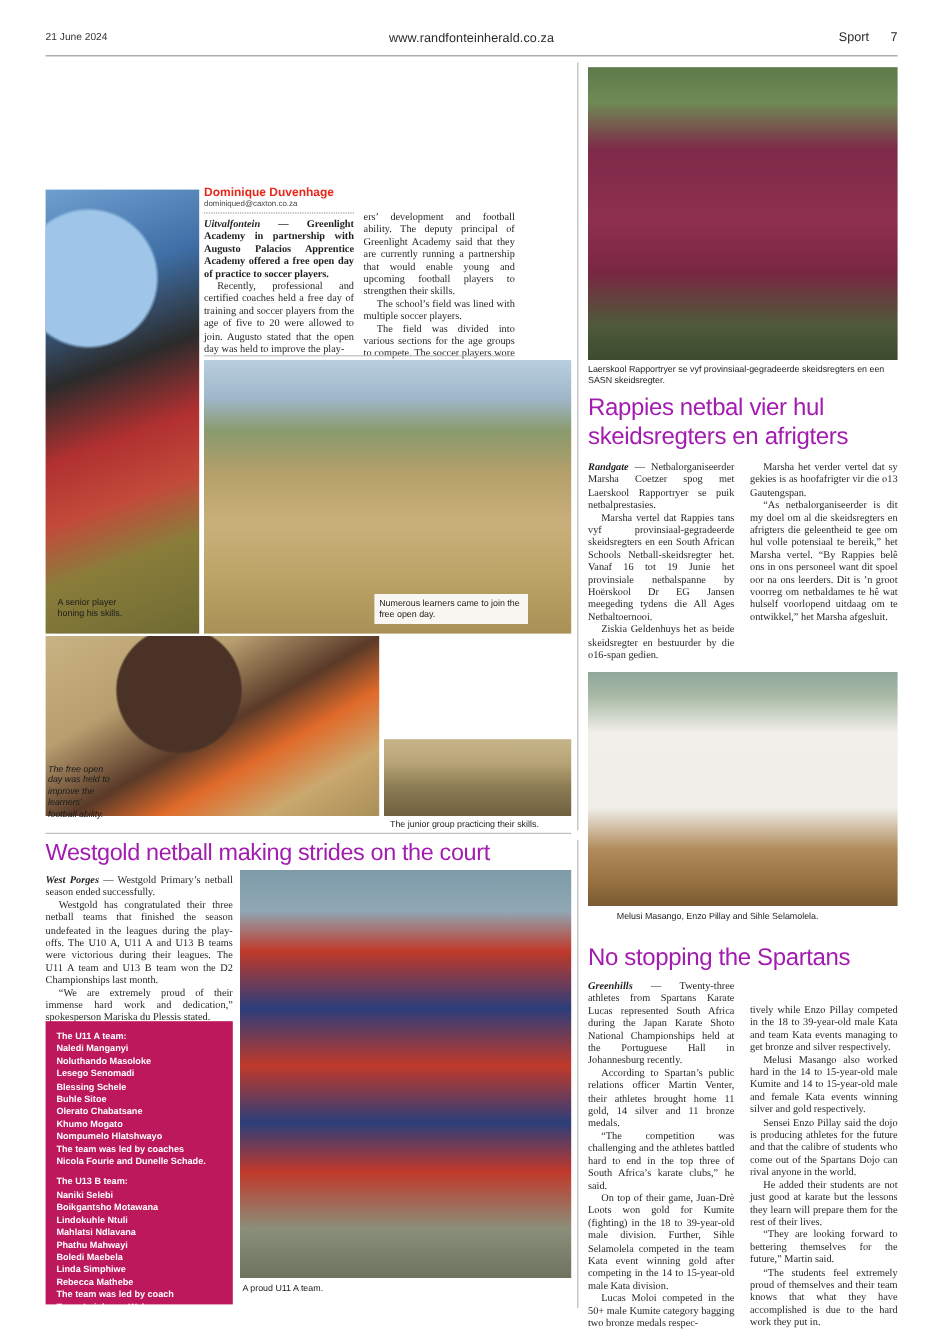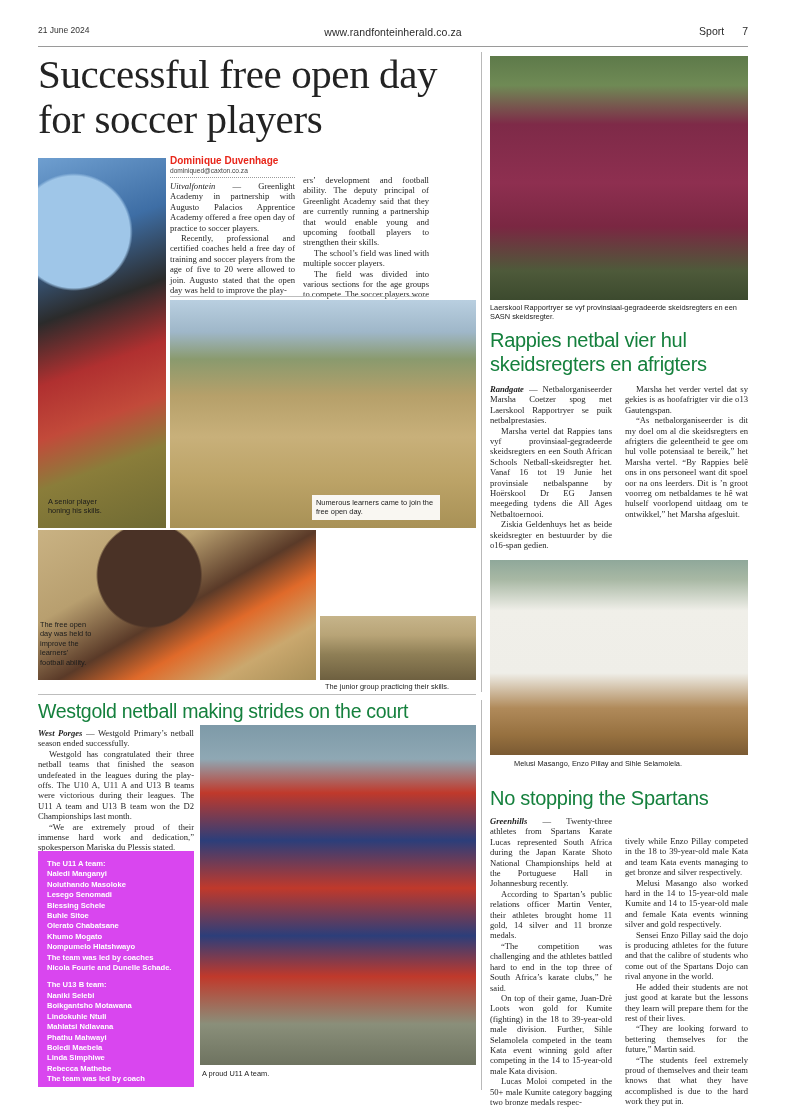--- a/index.html
+++ b/index.html
@@ -32,31 +32,31 @@
 
   
   h1.main-head {
     position: absolute; left: 38px; top: 52px; width: 430px;
     font-family: "Liberation Serif", serif;
     font-size: 41px; line-height: 45px; font-weight: 400;
     color: #232323; letter-spacing: -0.4px;
   }
   .sans-head {
     font-family: "Liberation Sans", sans-serif;
-    font-weight: 400; color: #15803d; letter-spacing: -0.3px;
+    font-weight: 400; color: #a21caf; letter-spacing: -0.3px;
   }
 
   
   .col { position: absolute; font-size: 8.6px; line-height: 10.4px;
          text-align: justify; color:#1f1f1f; }
   .col p { text-indent: 11px; }
   .col p.noindent { text-indent: 0; margin-top: 20px; }
   .col p.lead { text-indent: 0; }
   .place { font-style: italic; font-weight: 700; }
-  .bold-lead { font-weight: 400; }
+  .bold-lead { font-weight: 700; }
 
   .byline { position:absolute; font-family:"Liberation Sans", sans-serif; }
   .byline .name { color:#e8261a; font-weight:700; font-size:10px; }
   .byline .mail { color:#444; font-size:6.6px; margin-top:1px; }
   .byline .dots { margin-top:3px; border-top:1px dotted #9a9a9a; width:100%; }
 
   
   .photo { position:absolute; overflow:hidden; background:#cfcfcf; }
   .caption {
     position:absolute; font-family:"Liberation Sans", sans-serif;
@@ -77,21 +77,21 @@
       linear-gradient(180deg,#c6b48a 0%,#b8a477 30%,#8f7f56 60%,#6e6040 100%),
       radial-gradient(circle at 22% 55%, #ffffff 0 9%, #c43535 10% 15%, transparent 16%); }
   .p-girls { background:
       linear-gradient(180deg,#5e7a4a 0%,#6f8a55 12%,#7e2a48 28%,#8e2f50 52%,#7a2742 70%,#4e5a3a 88%,#3c4a2e 100%); }
   .p-netball { background:
       linear-gradient(180deg,#7e9aa8 0%,#8fa8b4 10%,#c0392b 20%,#2c3e7a 34%,#c0392b 48%,#2c3e7a 62%,#c0392b 74%,#8a8f7a 88%,#6e7360 100%); }
   .p-karate { background:
       linear-gradient(180deg,#8fa89a 0%,#a8b8a4 10%,#f0efe9 26%,#efeee8 58%,#b08a5a 76%,#96703f 90%,#7a5a33 100%); }
 
   .teambox {
-    position:absolute; background:#d946ef; color:#ffffff;
+    position:absolute; background:#be185d; color:#ffffff;
     font-family:"Liberation Sans", sans-serif; font-weight:700;
     font-size:7.6px; line-height:10.4px; padding:8px 9px;
   }
   .teambox .gap { height:7px; }
 
   .hrule { position:absolute; border-top:1px solid #bdbdbd; }
 </style>
 </head>
 <body>
 
@@ -103,21 +103,20 @@
     <span class="sectionwrap">
       <span class="section">Sport</span>
       <span class="pageno">7</span>
     </span>
   </div>
   <div class="rule-top"></div>
 
   <div class="vrule" style="left:481px; top:52px; height:640px;"></div>
   <div class="vrule" style="left:481px; top:700px; height:390px;"></div>
 
-  <h1 class="main-head">Successful free open day for soccer players</h1>
 
   <div class="photo p-senior" style="left:38px; top:158px; width:128px; height:370px;"></div>
   <div class="caption" style="left:48px; top:497px; width:54px;">
     <span>A senior player honing his skills.</span>
   </div>
 
   <div class="byline" style="left:170px; top:155px; width:125px;">
     <div class="name">Dominique Duvenhage</div>
     <div class="mail">dominiqued@caxton.co.za</div>
     <div class="dots"></div>
@@ -140,21 +139,21 @@
 
   <div class="photo p-group" style="left:170px; top:300px; width:306px; height:228px;"></div>
   <div class="caption onwhite" style="left:312px; top:495px; width:128px;">
     <span>Numerous learners came to join the free open day.</span>
   </div>
 
   <div class="photo p-boy" style="left:38px; top:530px; width:278px; height:150px;"></div>
 
   <div class="photo p-ball" style="left:320px; top:616px; width:156px; height:64px;"></div>
 
-  <div class="caption" style="left:40px; top:620px; width:52px;">
+  <div class="caption" style="left:40px; top:636px; width:52px;font-style:italic;">
     <span>The free open day was held to improve the learners’ football ability.</span>
   </div>
   <div class="caption" style="left:325px; top:682px; width:152px;">
     <span>The junior group practicing their skills.</span>
   </div>
 
   <div class="hrule" style="left:38px; top:694px; width:438px;"></div>
   <h2 class="sans-head" style="position:absolute; left:38px; top:700px; width:440px; font-size:19.5px; line-height:23px;">Westgold netball making strides on the court</h2>
 
   <div class="col" style="left:38px; top:728px; width:156px;">

